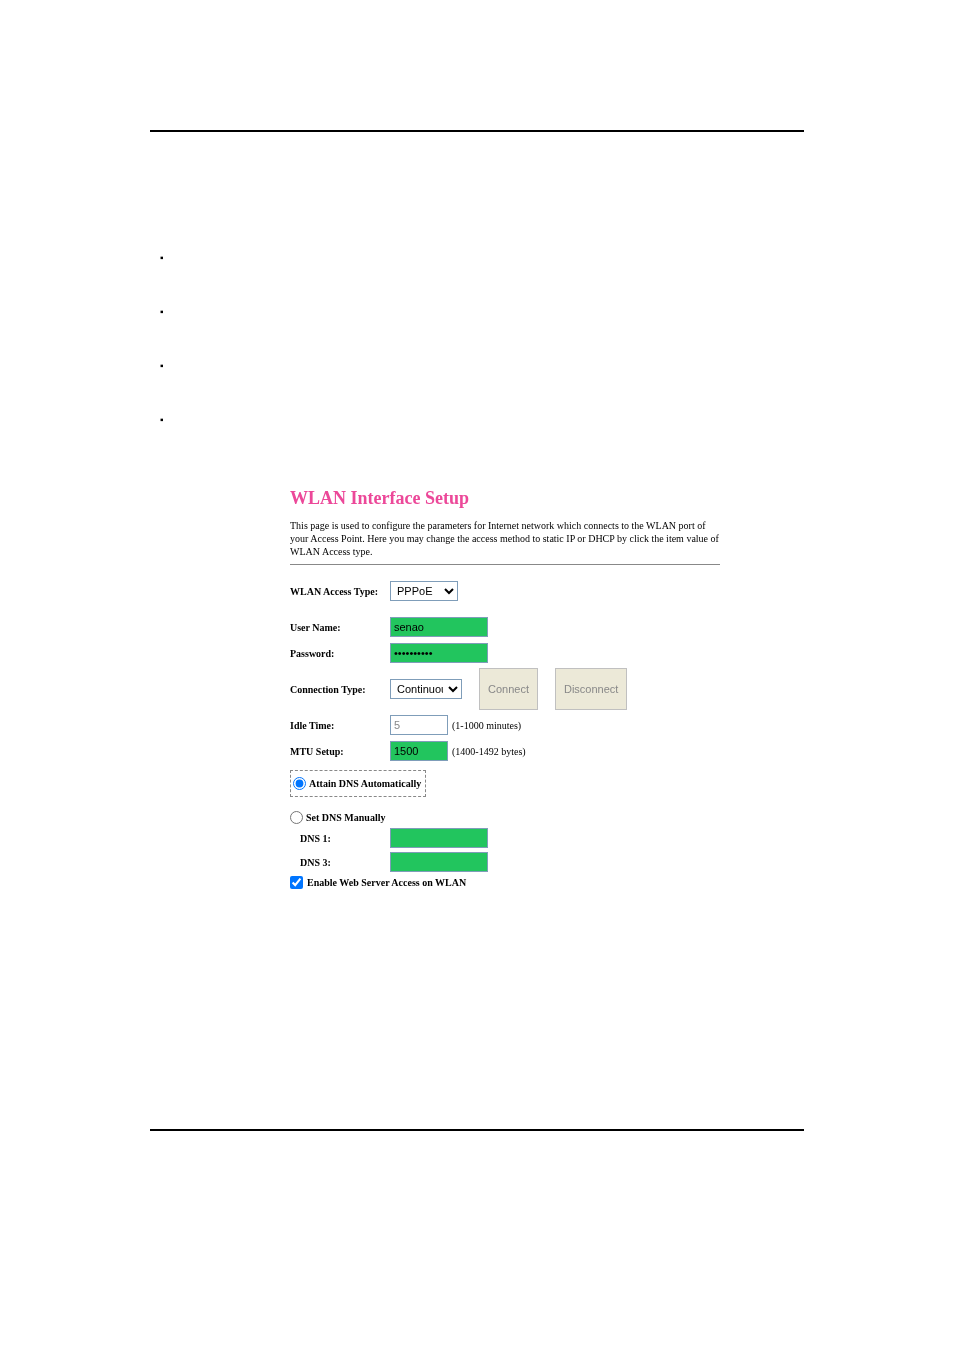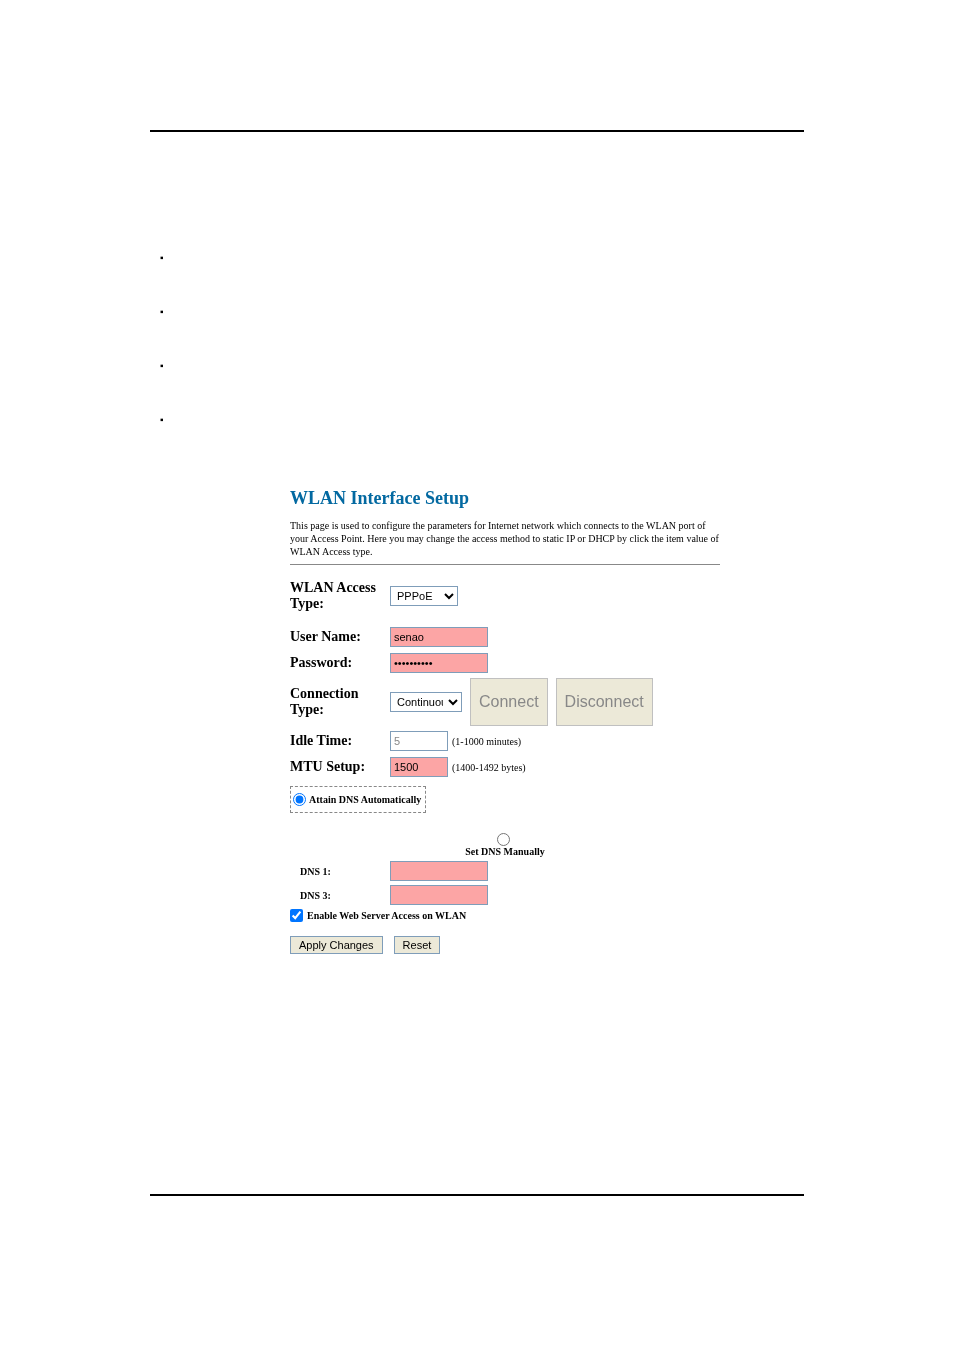--- a/index.html
+++ b/index.html
@@ -41,21 +41,21 @@
       position: absolute;
       left: 0;
       font-size: 10px;
     }
     .embedded {
       margin-left: 140px;
       width: 430px;
       font-family: "Times New Roman", serif;
     }
     .title {
-      color: #0369a1;
+      color: #ec4899;
       font-size: 18px;
       font-weight: bold;
       margin-bottom: 10px;
     }
     .desc {
       font-size: 10px;
       color: #000;
       line-height: 1.3;
       margin-bottom: 6px;
     }
@@ -64,56 +64,56 @@
       margin-bottom: 15px;
     }
     .form-row {
       display: flex;
       align-items: center;
       margin-bottom: 4px;
       min-height: 22px;
     }
     .form-label {
       width: 100px;
-      font-size: 14px;
+      font-size: 10px;
       font-weight: bold;
       color: #000;
     }
     .form-select {
       font-family: Arial, sans-serif;
       font-size: 11px;
       border: 1px solid #7f9db9;
       background: #fff;
       height: 20px;
       padding: 0 2px;
     }
     .form-input {
       font-family: Arial, sans-serif;
       font-size: 11px;
       border: 1px solid #7f9db9;
-      background: #fca5a5;
+      background: #22c55e;
       height: 18px;
       padding: 0 3px;
     }
     .form-input.disabled {
       color: #888;
       background: #fff;
     }
     .range-text {
       font-size: 10px;
       margin-left: 4px;
     }
     .btn {
       font-family: Arial, sans-serif;
-      font-size: 16px;
+      font-size: 11px;
       border: 1px solid #7f9db9;
       background: #ece9d8;
       padding: 14px 8px;
       cursor: pointer;
-      margin-left: 8px;
+      margin-left: 17px;
     }
     .btn.disabled {
       color: #888;
       border-color: #c0c0c0;
       background: #ece9d8;
     }
     .fieldset {
       border: 1px dashed #888;
       padding: 2px 4px 2px 2px;
       display: inline-block;
@@ -226,39 +226,35 @@
       <span class="range-text">(1400-1492 bytes)</span>
     </div>
 
     <div class="fieldset">
       <div class="radio-row">
         <input type="radio" name="dns" checked="" style="">
         <span class="radio-label">Attain DNS Automatically</span>
       </div>
     </div>
 
-    <div class="radio-row" style="margin-top:20px;flex-direction:column;">
+    <div class="radio-row" style="margin-top:14px;">
       <input type="radio" name="dns" style="">
       <span class="radio-label">Set DNS Manually</span>
     </div>
 
     <div class="dns-row">
       <div class="dns-label">DNS 1:</div>
       <input class="form-input" style="width: 90px;" value="">
     </div>
     <div class="dns-row">
       <div class="dns-label">DNS 3:</div>
       <input class="form-input" style="width: 90px;" value="">
     </div>
 
     <div class="checkbox-row">
       <input type="checkbox" checked="" style="">
       <span class="cb-label">Enable Web Server Access on WLAN</span>
     </div>
 
-    <div class="action-row">
-      <button class="action-btn">Apply Changes</button>
-      <button class="action-btn">Reset</button>
-    </div>
   </div>
 
   <hr class="hr-bottom">
 </div>
 
 </body></html>

